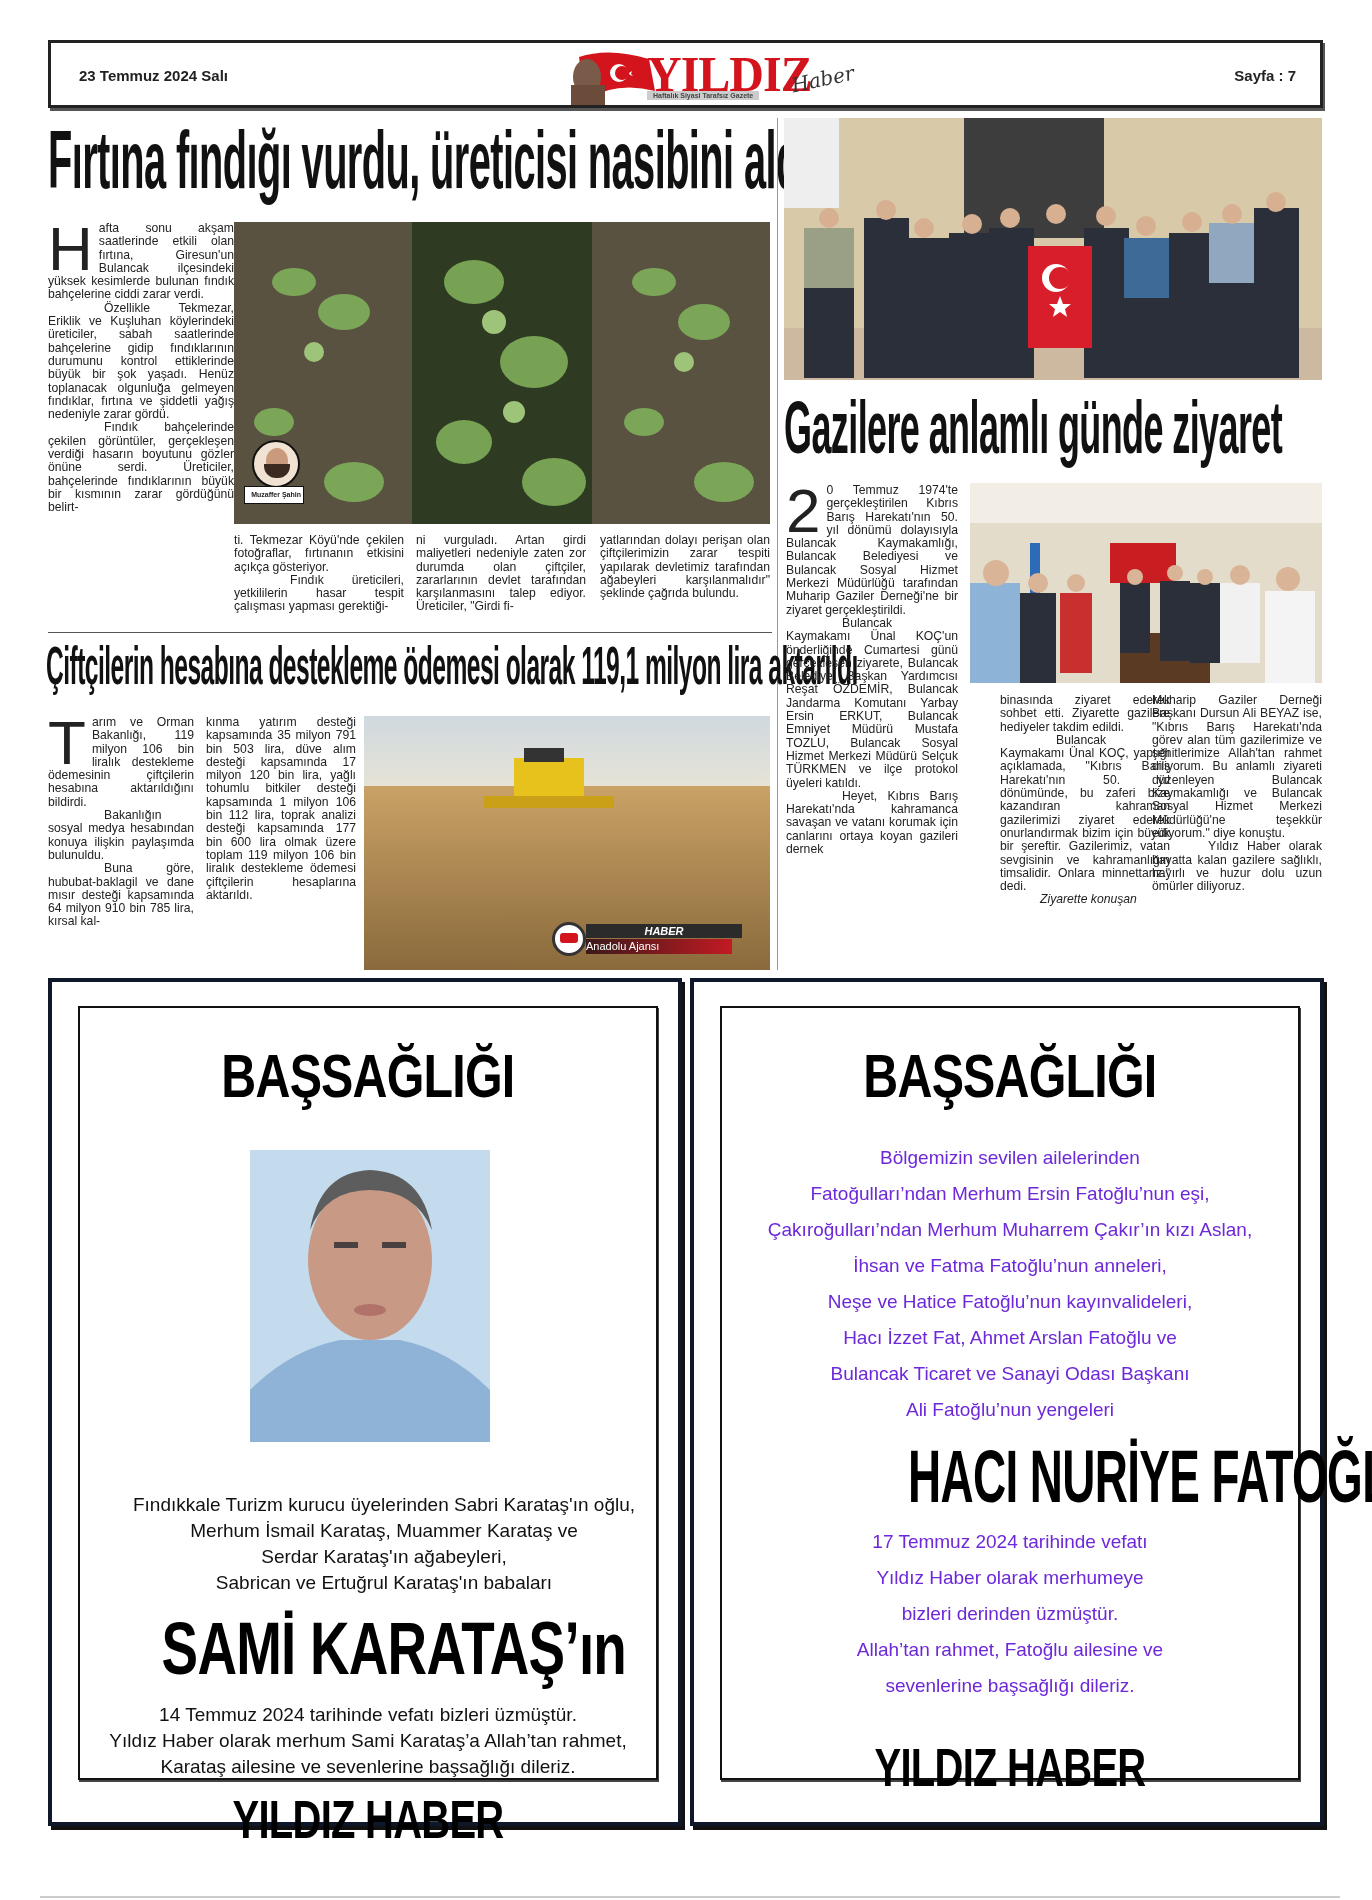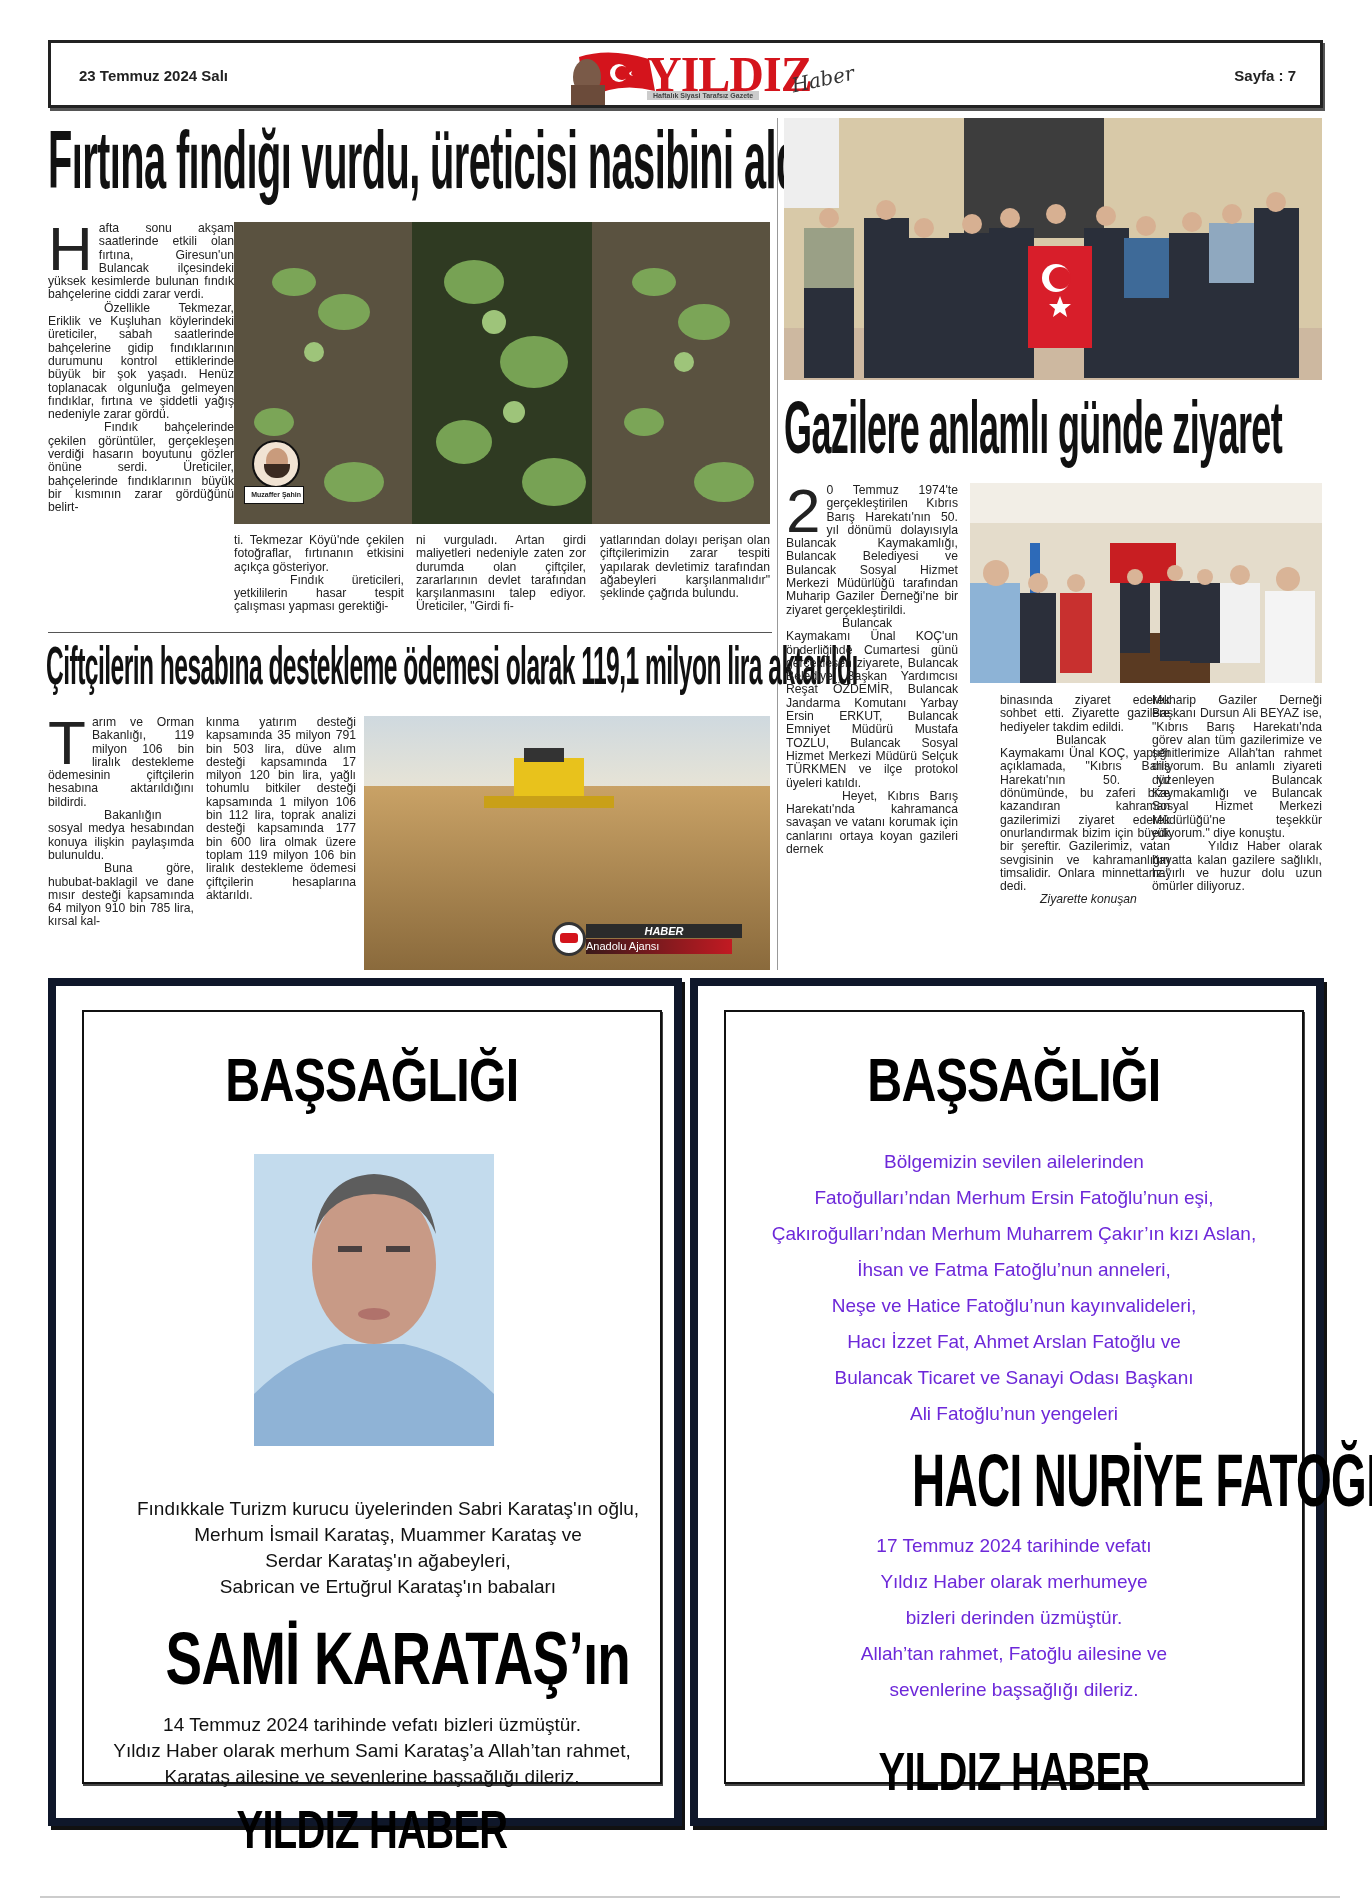--- a/index.html
+++ b/index.html
@@ -21,21 +21,21 @@
   .col-text { font-size: 12.2px; line-height: 13.3px; color: #222; text-align: justify; hyphens: auto; }
   .col-text p { text-indent: 0; }
   .col-text p.ind { text-indent: 56px; }
   .dropcap { float: left; font-size: 62px; line-height: 50px; margin: 2px 6px 0 0; color: #222; font-family: "Liberation Sans", sans-serif; }
 
   .photo { overflow: hidden; }
   .rule-v { background: #999; width: 1px; }
   .rule-h { background: #555; height: 1px; }
 
   
-  .cbox-outer { border: 8px solid #0f172a; box-shadow: 3px 4px 0 #111; background: #fff; }
+  .cbox-outer { border: 4px solid #0f172a; box-shadow: 3px 4px 0 #111; background: #fff; }
   .cbox-inner { border: 2px solid #111; box-shadow: 1px 2px 0 #444; background: #fff; text-align: center; }
   .c-title { font-weight: bold; font-size: 62px; color: #000; display: inline-block; transform: scaleX(0.78); letter-spacing: -1px; }
   .c-line { font-size: 19px; color: #111; line-height: 26px; }
   .c-line2 { font-size: 19px; color: #6d28d9; line-height: 36px; }
   .c-name { font-weight: bold; font-size: 74px; color: #000; display: inline-block; transform: scaleX(0.74); white-space: nowrap; letter-spacing: -1px; }
   .c-brand { font-weight: bold; font-size: 54px; color: #000; display: inline-block; transform: scaleX(0.74); letter-spacing: -1px; }
 
   .badge-haber { left: 552px; top: 922px; width: 200px; height: 32px; }
 </style>
 </head>
@@ -265,21 +265,21 @@
         <rect x="132" y="92" width="24" height="6" fill="#4a4040"></rect>
         <ellipse cx="120" cy="160" rx="16" ry="6" fill="#b0726b"></ellipse>
       </svg>
     </div>
     <div style="margin-top:372px;padding-left:32px;">
       <div class="c-line">Fındıkkale Turizm kurucu üyelerinden Sabri Karataş'ın oğlu,</div>
       <div class="c-line">Merhum İsmail Karataş, Muammer Karataş ve</div>
       <div class="c-line">Serdar Karataş'ın ağabeyleri,</div>
       <div class="c-line">Sabrican ve Ertuğrul Karataş'ın babaları</div>
     </div>
-    <div style="margin-top:16px;height:96px;"><span class="c-name">SAMİ KARATAŞ’ın</span></div>
+    <div style="margin-top:10px;height:96px;"><span class="c-name">SAMİ KARATAŞ’ın</span></div>
     <div>
       <div class="c-line">14 Temmuz 2024 tarihinde vefatı bizleri üzmüştür.</div>
       <div class="c-line">Yıldız Haber olarak merhum Sami Karataş’a Allah’tan rahmet,</div>
       <div class="c-line">Karataş ailesine ve sevenlerine başsağlığı dileriz.</div>
     </div>
     <div style="margin-top:8px;"><span class="c-brand">YILDIZ HABER</span></div>
   </div>
 </div>
 
 <div class="abs cbox-outer" style="left:690px;top:978px;width:634px;height:848px;">

